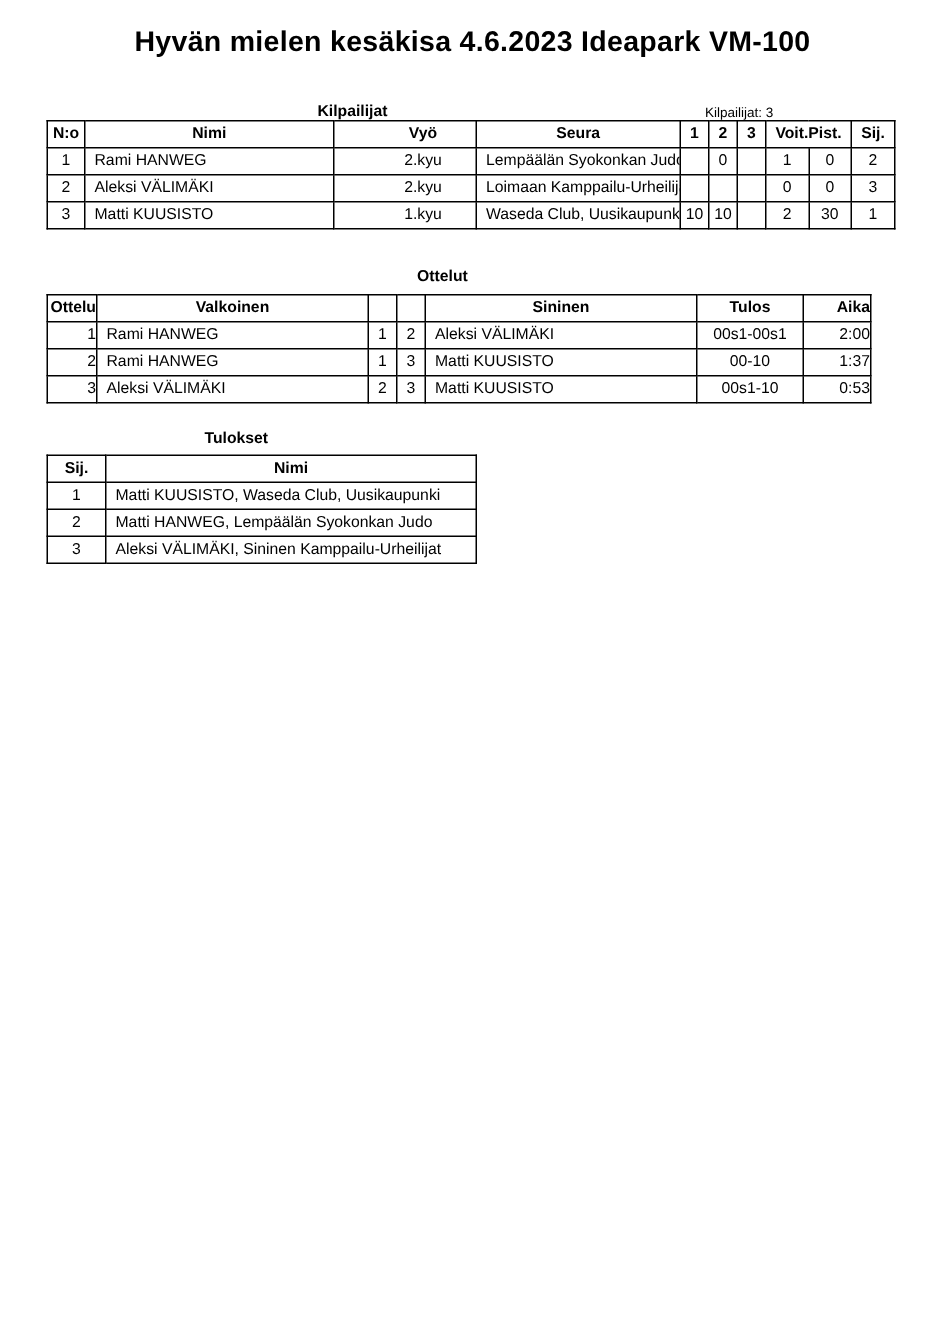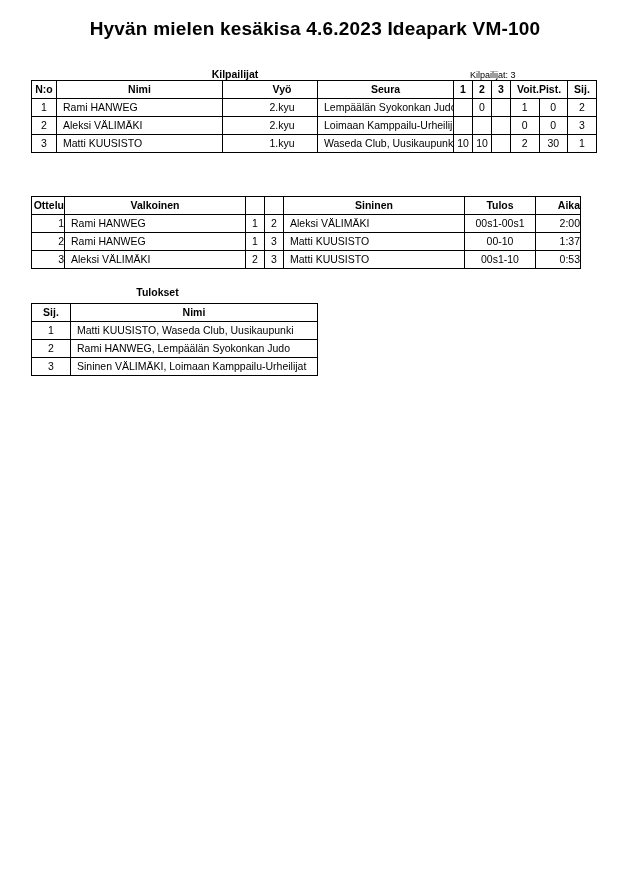--- a/index.html
+++ b/index.html
@@ -186,20 +186,21 @@
         <td class="c-m">10</td>
         <td class="c-m">10</td>
         <td class="c-m"></td>
         <td class="c-voit">2</td>
         <td class="c-pist">30</td>
         <td class="c-sij">1</td>
       </tr>
     </tbody>
   </table>
 
+  <div class="section-label ottelut-label">Ottelut</div>
 
   <table class="tbl-matches">
     <thead>
       <tr>
         <th class="m-no">Ottelu</th>
         <th class="m-white">Valkoinen</th>
         <th class="m-num"></th>
         <th class="m-num"></th>
         <th class="m-blue">Sininen</th>
         <th class="m-result">Tulos</th>
@@ -246,22 +247,22 @@
         <th class="r-name">Nimi</th>
       </tr>
     </thead>
     <tbody>
       <tr>
         <td class="r-sij">1</td>
         <td class="r-name">Matti KUUSISTO, Waseda Club, Uusikaupunki</td>
       </tr>
       <tr>
         <td class="r-sij">2</td>
-        <td class="r-name">Rami HANWEG, Lempäälän Syokonkan Judo</td>
+        <td class="r-name">Matti HANWEG, Lempäälän Syokonkan Judo</td>
       </tr>
       <tr>
         <td class="r-sij">3</td>
-        <td class="r-name">Sininen VÄLIMÄKI, Loimaan Kamppailu-Urheilijat</td>
+        <td class="r-name">Aleksi VÄLIMÄKI, Sininen Kamppailu-Urheilijat</td>
       </tr>
     </tbody>
   </table>
 
 </div>
 
 </body></html>

